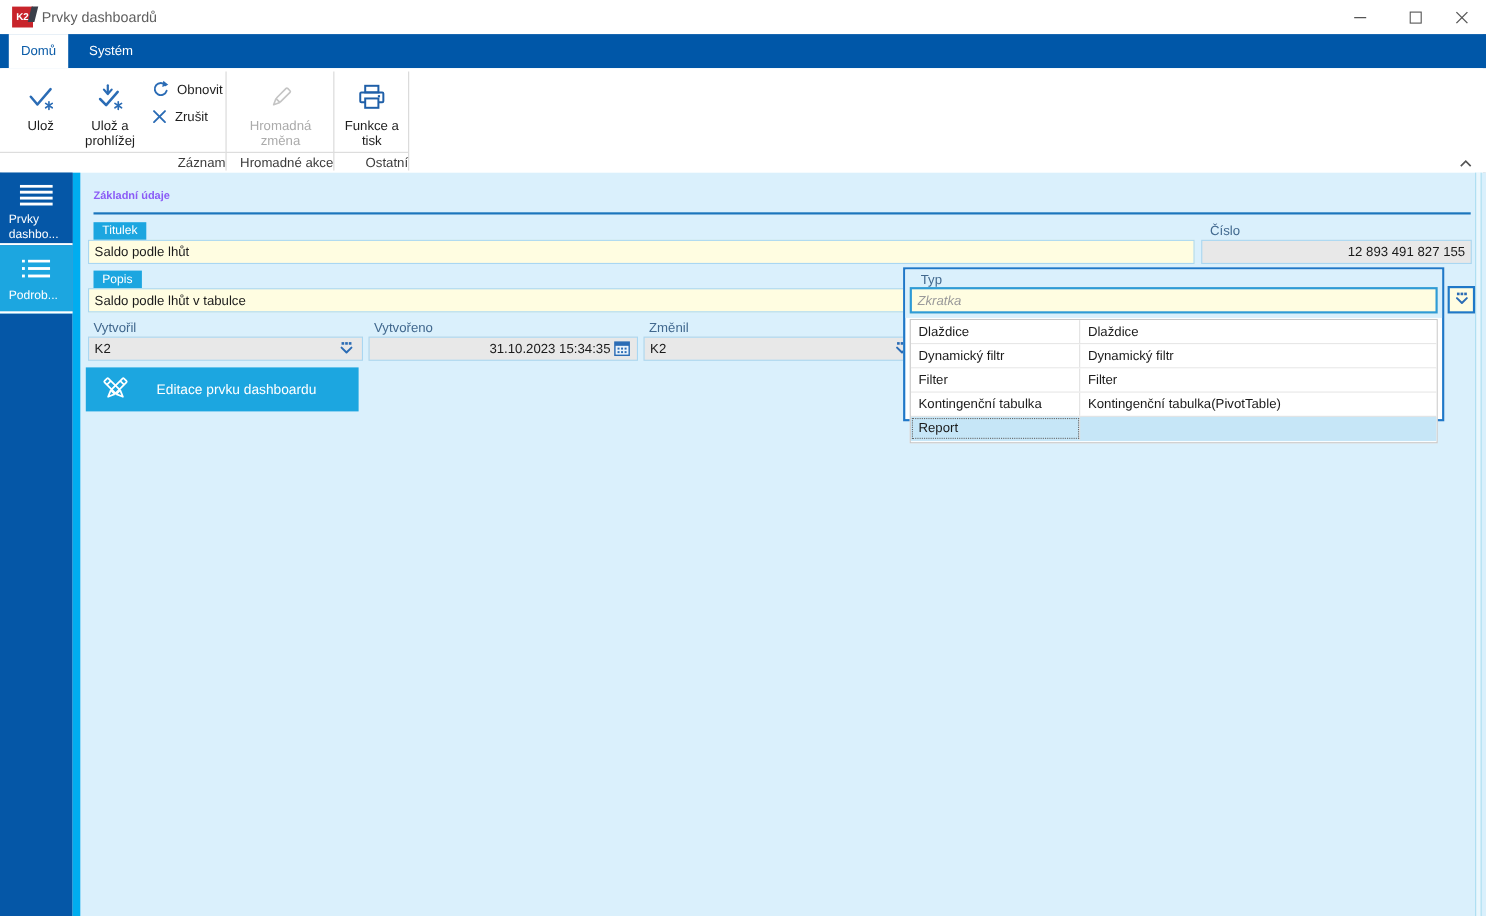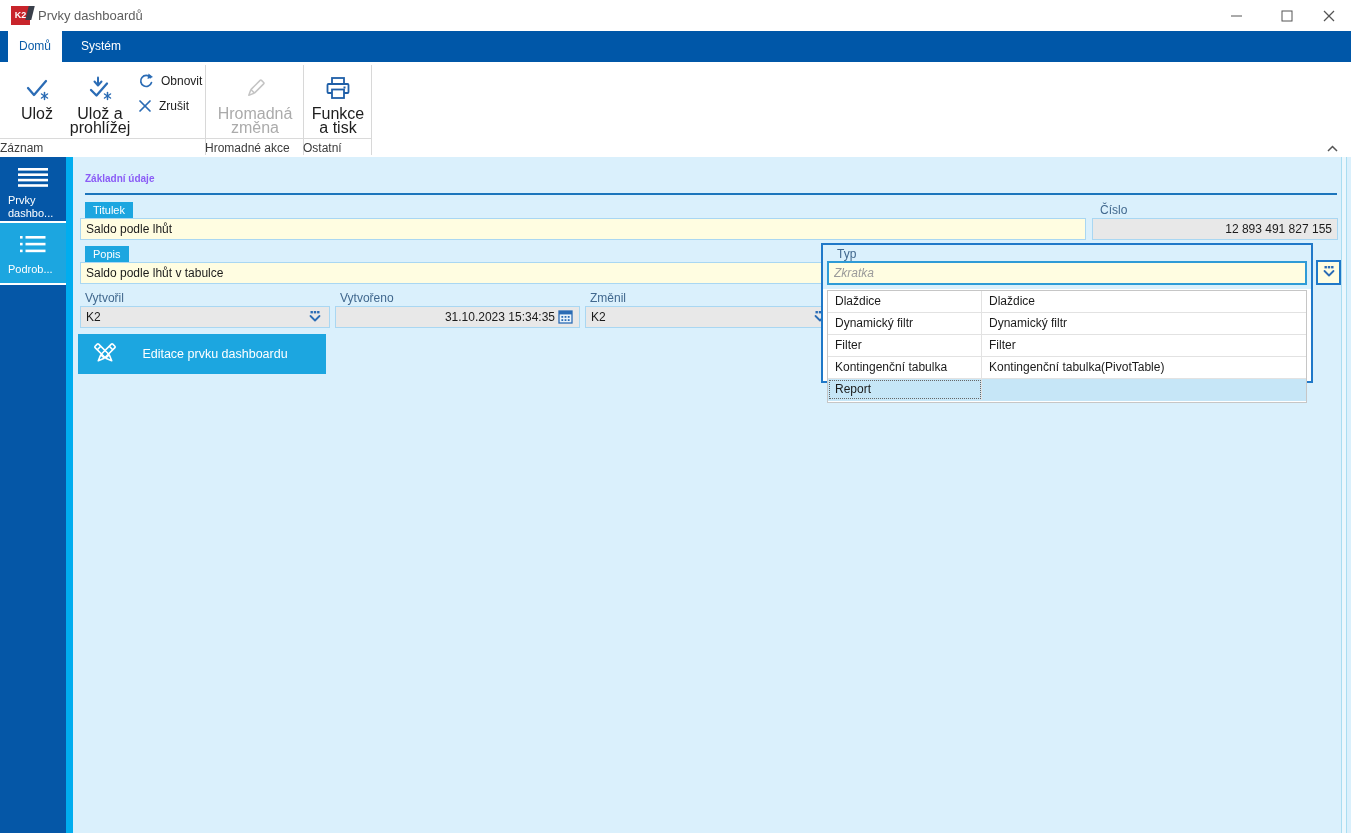--- a/index.html
+++ b/index.html
@@ -24,28 +24,28 @@
   #tabbar { left:0; top:31px; width:1351px; height:31px; background:#0057A8; }
   .rtab { position:absolute; top:0; height:31px; line-height:31px; text-align:center; font-size:12px; }
   .rtab.active { background:#fff; color:#0B5CA8; }
   .rtab.inactive { color:#fff; }
   #tab-domu { left:8px; width:54px; }
   #tab-system { left:62px; width:78px;text-align:center; }
 
   
   #ribbon { left:0; top:62px; width:1351px; height:95px; background:#fff; }
   .bigbtn { position:absolute; top:4px; height:70px; display:flex; flex-direction:column;
-    align-items:center; font-size:16px; color:#1E1E1E; text-align:center; line-height:14px; }
+    align-items:center; font-size:12px; color:#1E1E1E; text-align:center; line-height:14px; }
   .bigbtn .bicon { margin-top:9px; margin-bottom:5px; height:27px; }
   .bigbtn.disabled { color:#ABABAB; }
   .smallbtn { position:absolute; left:138px; height:22px; display:flex; align-items:center;
     gap:7px; font-size:12px; color:#1E1E1E; }
   .rsep { position:absolute; top:3px; height:90px; width:1px; background:#D8D8D8; }
   .rgroup { position:absolute; top:76px; height:29px; border-top:1px solid #DADADA;
-    text-align:left; font-size:12px; color:#3C3C3C; padding-top:2px; }
+    text-align:right; font-size:12px; color:#3C3C3C; padding-top:2px; }
   #collapse-btn { left:1322px; top:78px; width:20px; height:16px; display:flex;
     align-items:center; justify-content:center; }
 
   
   #content { left:0; top:157px; width:1351px; height:676px; background:#DAF0FC; }
   #sidebar { left:0; top:0; width:66px; height:676px; background:#0557A7; }
   #side-strip { left:66px; top:0; width:7px; height:676px; background:#00ADEF; }
   .side-item { position:absolute; left:0; width:66px; border-bottom:2px solid #fff;
     color:#fff; font-size:11px; line-height:13px; }
   #side-item-1 { top:0; height:66px; background:#0557A7; }

